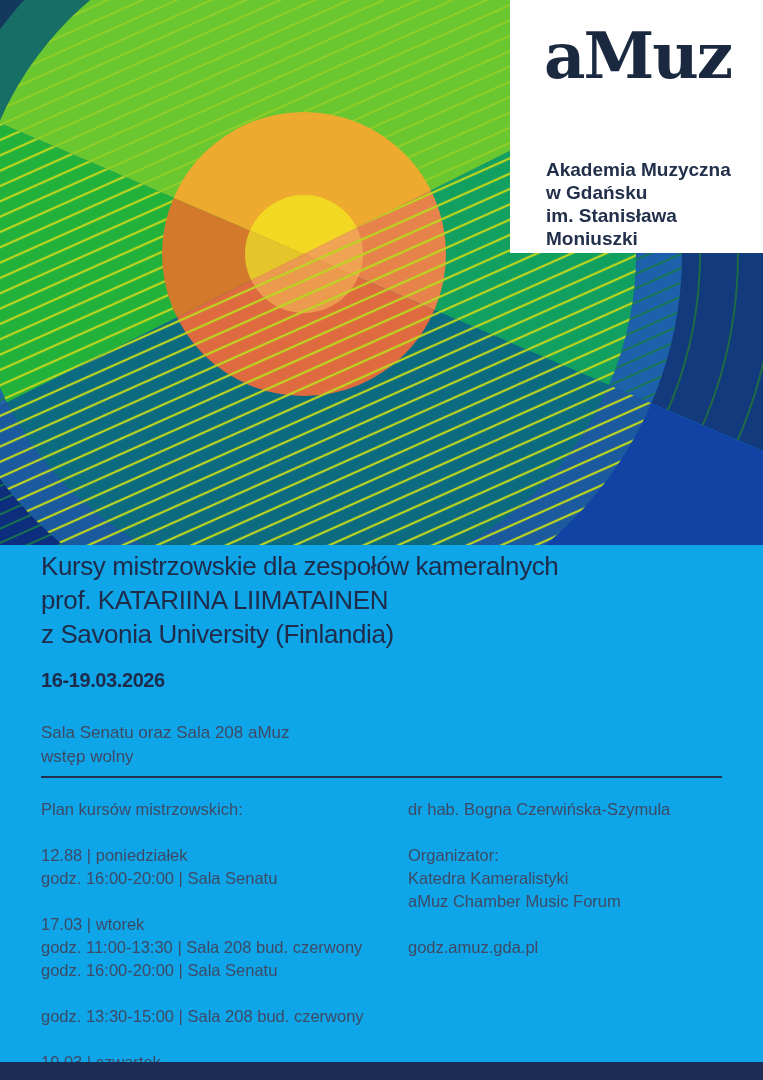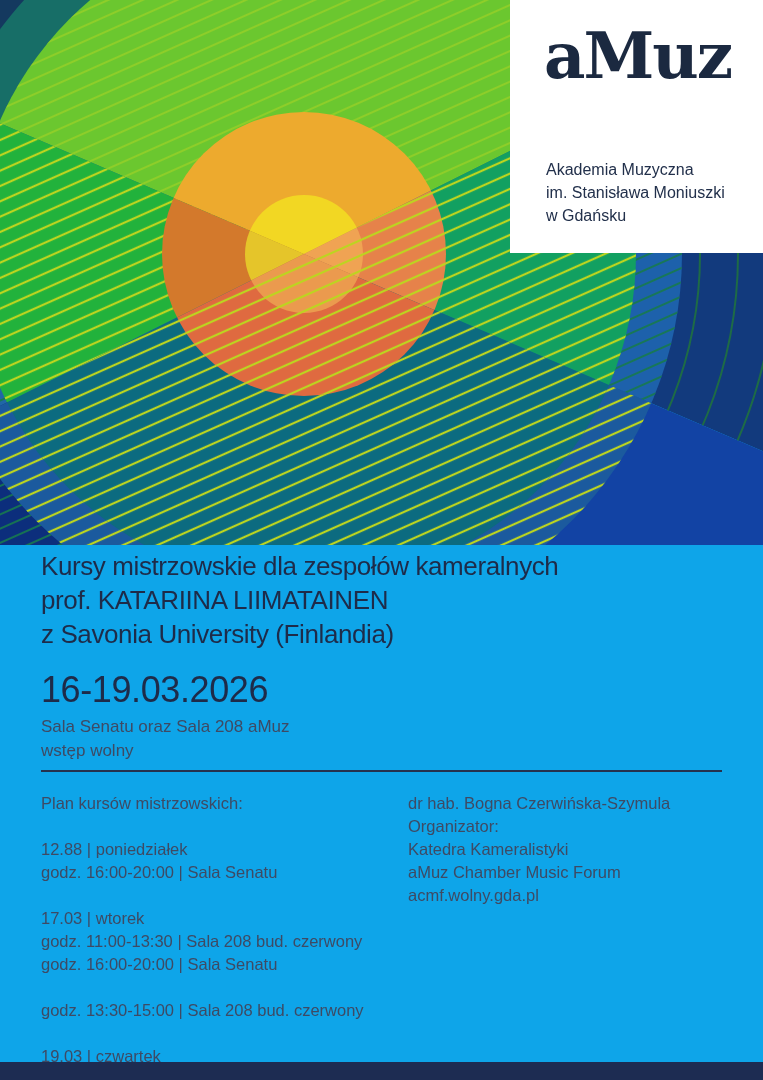--- a/index.html
+++ b/index.html
@@ -9,32 +9,32 @@
   }
   .art{position:absolute;top:0;left:0;width:763px;height:545px;display:block;}
   .logo-box{position:absolute;top:0;left:510px;width:253px;height:253px;background:#ffffff;}
   .logo{
     position:absolute;left:34px;top:18px;
     font-family:"DejaVu Serif",serif;font-weight:bold;font-size:64px;
     letter-spacing:-2px;color:#1b2940;
   }
   .inst{
     position:absolute;left:36px;top:158px;
-    font-size:16px;line-height:23px;font-weight:normal;color:#22304b;
+    font-size:19px;line-height:23px;font-weight:bold;color:#22304b;
   }
   .content{position:absolute;left:41px;top:549px;width:681px;color:#1e2b49;}
   .title-line{font-size:26px;line-height:34px;font-weight:normal;letter-spacing:-0.4px;}
-  .date{font-size:36px;line-height:34px;font-weight:normal;letter-spacing:-0.4px;margin-top:22px;}
-  .venue{margin-top:8px;font-size:17px;line-height:24px;color:#3e4a64;}
+  .date{font-size:20px;line-height:34px;font-weight:bold;letter-spacing:-0.4px;margin-top:12px;}
+  .venue{margin-top:24px;font-size:17px;line-height:24px;color:#3e4a64;}
   .rule{margin-top:7px;border:none;border-top:2.5px solid #25324e;width:681px;}
   .cols{display:flex;margin-top:20px;font-size:16.5px;line-height:23px;color:#3e4a64;}
   .col-left{width:367px;}
   .col-right{flex:1;}
   .day{margin-top:23px;}
-  .group{}
+  .group{margin-top:23px;}
   .group:first-child{margin-top:0;}
   .footer-bar{position:absolute;left:0;bottom:0;width:763px;height:18px;background:#1d2c52;}
 </style>
 </head>
 <body>
 
 <div class="poster">
 
   <svg class="art" viewBox="0 0 763 545" xmlns="http://www.w3.org/2000/svg" aria-hidden="true">
     <defs>
@@ -122,22 +122,22 @@
       <polygon points="304,254 2271,-729 2326,1123" fill="url(#sy)"></polygon>
       <polygon points="304,254 2326,1123 -1663,1237" fill="#eb9a4e"></polygon>
       <polygon points="304,254 2326,1123 -1663,1237" fill="url(#sy)"></polygon>
     </g>
   </svg>
 
   <div class="logo-box">
     <div class="logo">aMuz</div>
     <div class="inst">
       <div>Akademia Muzyczna</div>
+      <div>w Gdańsku</div>
       <div>im. Stanisława Moniuszki</div>
-      <div>w Gdańsku</div>
     </div>
   </div>
 
   <div class="content">
     <div>
       <div class="title-line">Kursy mistrzowskie dla zespołów kameralnych</div>
       <div class="title-line">prof. KATARIINA LIIMATAINEN</div>
       <div class="title-line">z Savonia University (Finlandia)</div>
     </div>
     <div class="date">16-19.03.2026</div>
@@ -171,19 +171,19 @@
 
       <div class="col-right">
         <div class="group">
           <div>dr hab. Bogna Czerwińska-Szymula</div>
         </div>
         <div class="group">
           <div>Organizator:</div>
           <div>Katedra Kameralistyki</div>
           <div>aMuz Chamber Music Forum</div>
         </div>
-        <div class="group">acmf.wolny.gda.pl</div>
+        <div class="group">godz.amuz.gda.pl</div>
       </div>
     </div>
   </div>
 
   <div class="footer-bar"></div>
 </div>
 
 </body></html>

